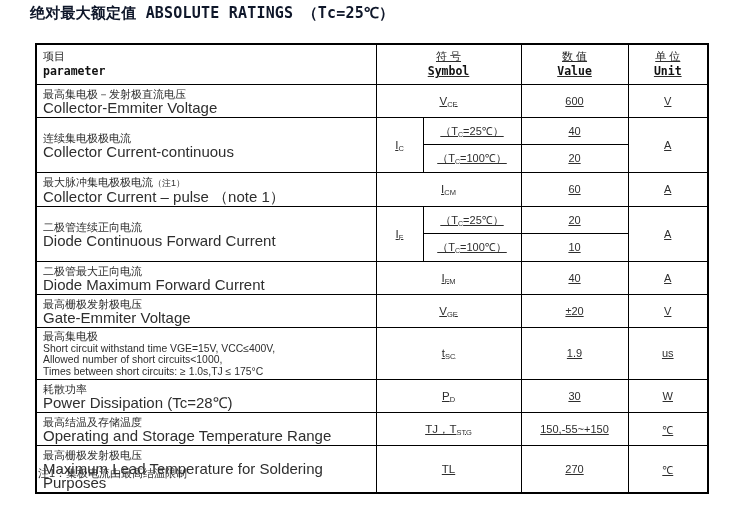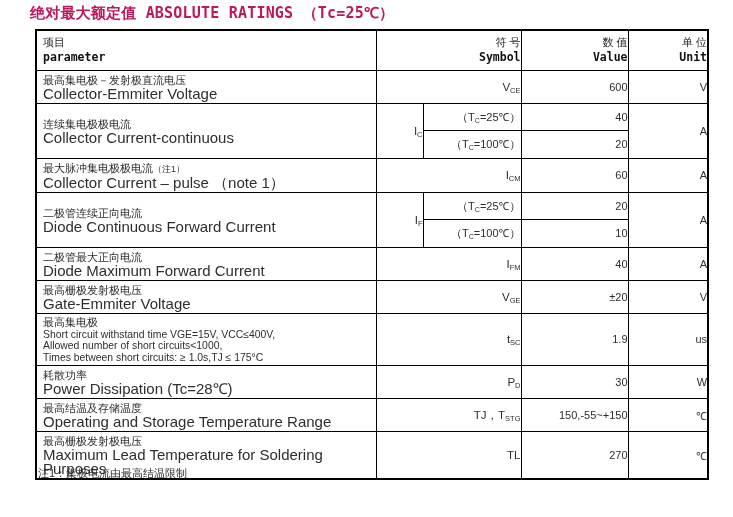--- a/index.html
+++ b/index.html
@@ -4,34 +4,34 @@
 <style>
   * { margin:0; padding:0; box-sizing:border-box; }
   html,body { background:#ffffff; }
   body {
     width:733px; height:517px; position:relative; overflow:hidden;
     font-family:"Liberation Sans", sans-serif; color:#2e2e2e;
   }
   .page-title {
     position:absolute; left:30px; top:2px;
     font-family:"DejaVu Sans Mono", "Liberation Sans", sans-serif;
-    font-weight:bold; font-size:15px; color:#be185d; letter-spacing:0.2px;
+    font-weight:bold; font-size:15px; color:#0f172a; letter-spacing:0.2px;
     white-space:nowrap;
   }
   table.ratings {
-    position:absolute; left:35px; top:29px; width:672px;
+    position:absolute; left:35px; top:43px; width:672px;
     border-collapse:collapse; table-layout:fixed;
     border:2px solid #000;
   }
   table.ratings td {
     border:1px solid #000; vertical-align:middle;
     font-size:11px; color:#2e2e2e; overflow:hidden;
   }
   td.param { text-align:left; padding:2px 6px; }
-  td.center { text-align:right; }
+  td.center { text-align:center;text-decoration:underline; }
   .cn { font-size:11px; line-height:14px; }
   .en { font-size:15px; line-height:14px; }
   .en-sm { font-size:10.4px; line-height:11.5px; }
   .cn-tight { line-height:13px; }
   .hdr-en {
     font-family:"DejaVu Sans Mono", "Liberation Sans", sans-serif;
     font-weight:bold; font-size:11.5px; line-height:15px; color:#111;
   }
   .hdr-cn { font-size:11px; line-height:15px; color:#222; }
   .sym { font-size:11.5px; }

